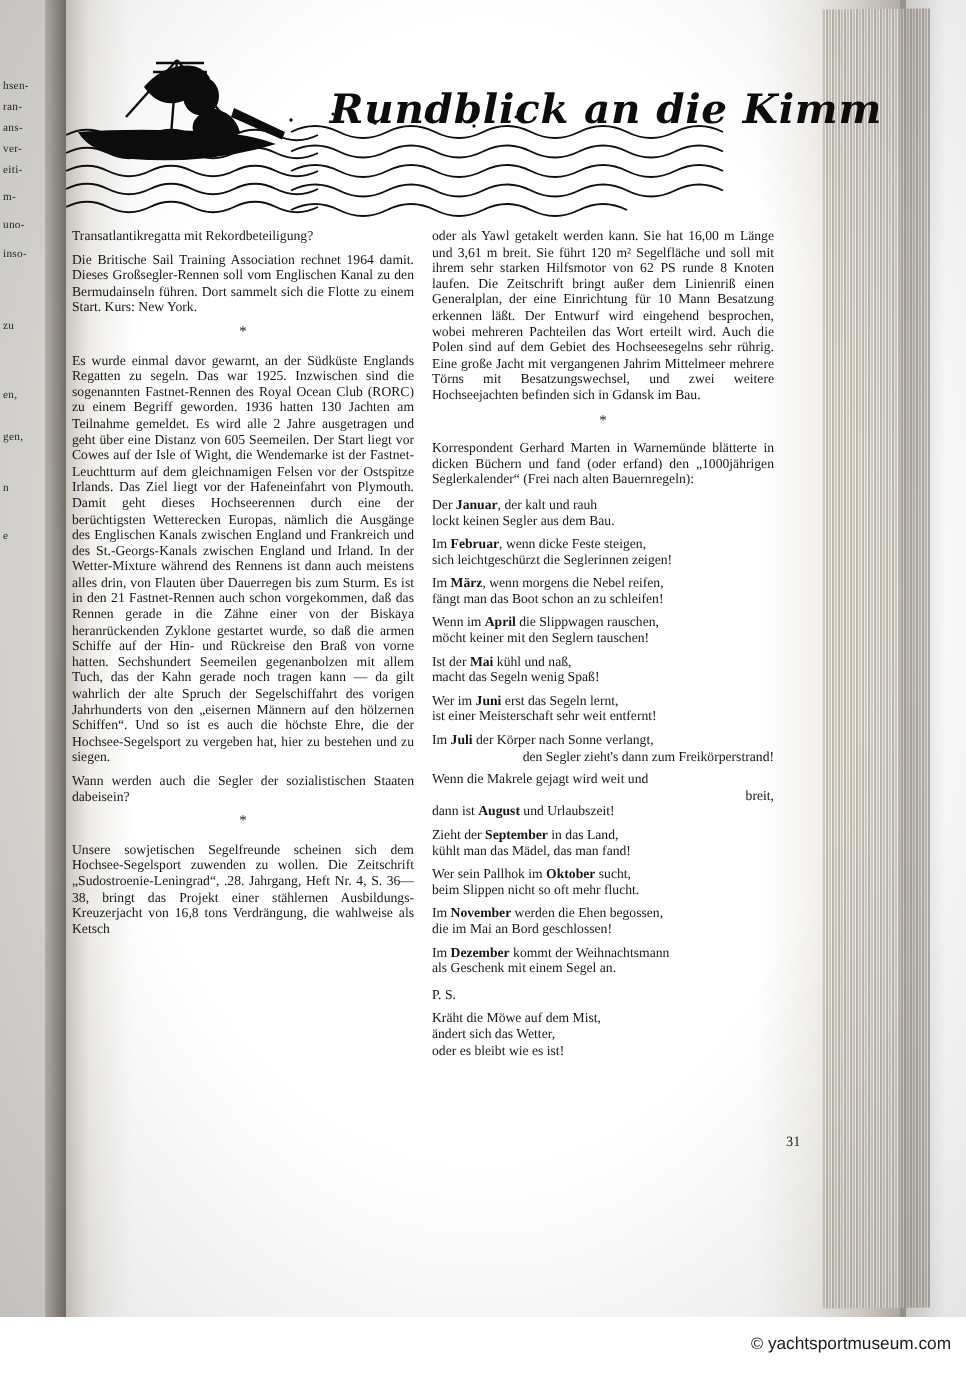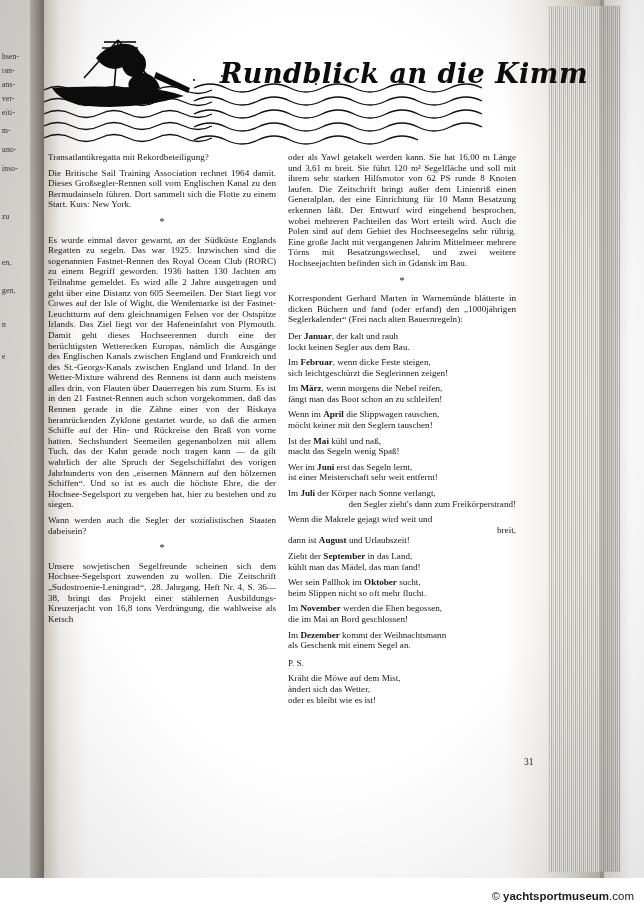--- a/index.html
+++ b/index.html
@@ -155,21 +155,21 @@
   }
   .credit {
     position: absolute;
     right: 10px; top: 12px;
     font-size: 11.5px;
     color: #1a1a1a;
     font-family: "Liberation Sans", sans-serif;
     white-space: nowrap;
   }
   .credit .c-mark { font-size: 11px; }
-  .credit .c-brand { font-weight: 700; }
+  .credit .c-brand { font-weight: 400; }
 </style>
 </head>
 <body>
 
 <div id="scan">
 
   <div class="left-sliver">
     <div class="sliver-text" style="top:52px;">hsen-</div>
     <div class="sliver-text" style="top:66px;">ran-</div>
     <div class="sliver-text" style="top:80px;">ans-</div>

